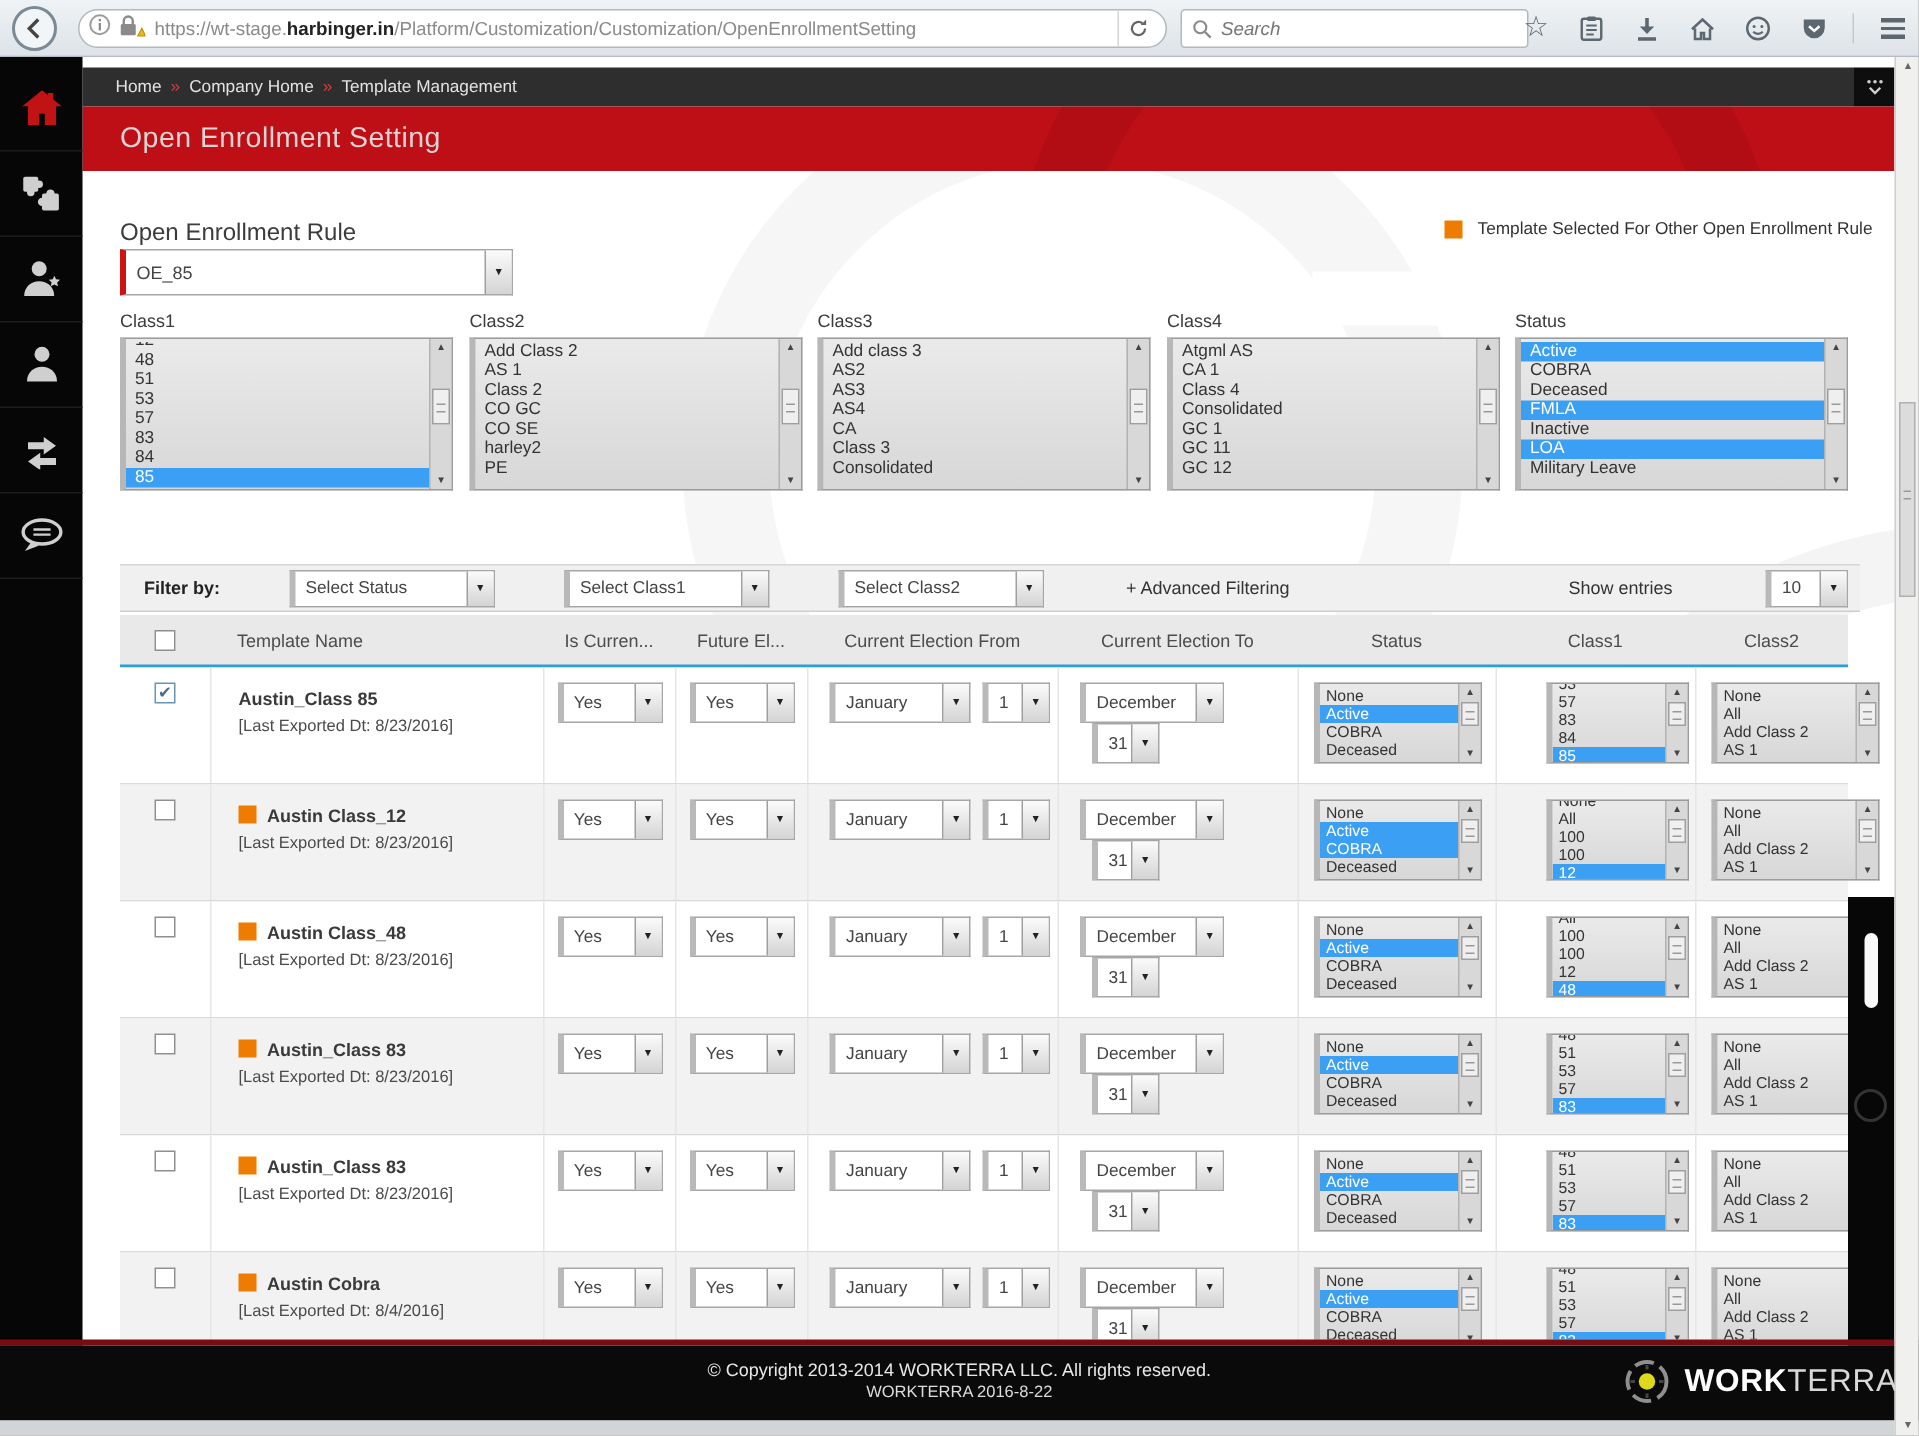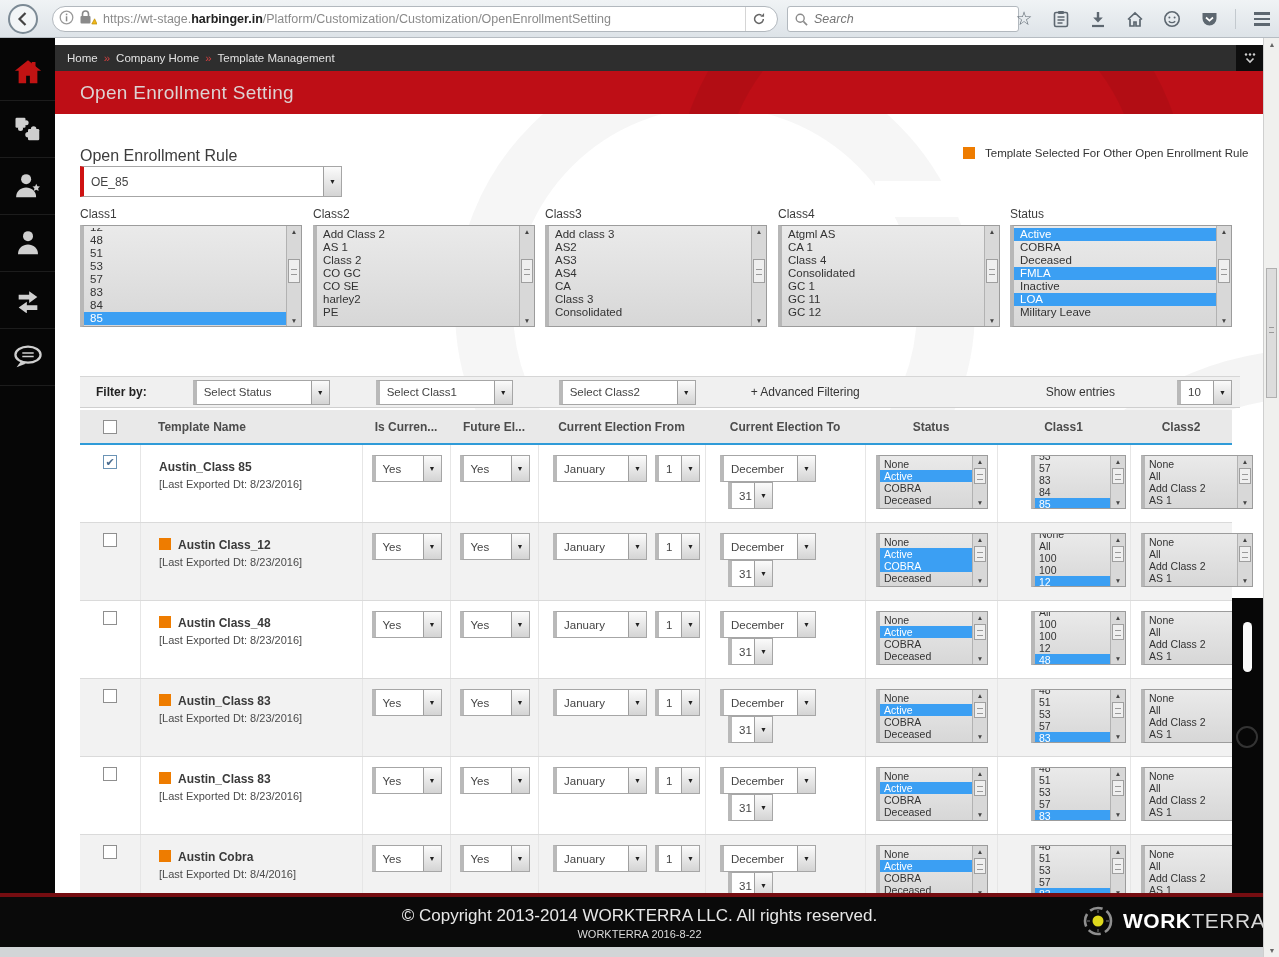--- a/index.html
+++ b/index.html
@@ -22,21 +22,21 @@
 .csep{width:1px;height:20px;background:#c3c9ce}
 .burger{display:flex;flex-direction:column;gap:3px}
 .burger span{display:block;width:16px;height:2.5px;background:#5d6770}
 
 
 .sidebar{position:absolute;left:0;top:38px;width:55px;height:859px;background:#060606;z-index:6}
 .side-item{height:57px;display:flex;align-items:center;justify-content:center;border-bottom:1px solid #1c1c1c}
 .sidebar .pad-top{height:6px}
 
 
-.bcbar{position:absolute;left:55px;top:45px;width:1181px;height:26px;background:#2e2e2e;display:flex;align-items:center;padding-left:12px;z-index:5}
+.bcbar{position:absolute;left:55px;top:45px;width:1181px;height:26px;background:#2e2e2e;display:flex;align-items:center;padding-left:22px;z-index:5}
 .bc-link{font-size:11.5px;color:#e2e2e2;cursor:pointer}
 .bc-sep{font-size:11.5px;color:#d14040;margin:0 6px}
 .bc-widget{position:absolute;left:1236px;top:45px;width:27px;height:26px;background:#0e0e0e;display:flex;align-items:center;justify-content:center;z-index:5}
 .banner{position:absolute;left:55px;top:71px;width:1208px;height:43px;background:#be0e16;z-index:5;display:flex;align-items:center;overflow:hidden}
 .banner::after{content:"";position:absolute;left:620px;top:-130px;width:420px;height:420px;border:46px solid rgba(0,0,0,.06);border-radius:50%}
 .banner-title{font-size:19px;color:#ddd3d3;margin-left:25px;letter-spacing:.3px}
 
 
 .content{position:absolute;left:55px;top:109px;width:1208px;height:784px;background:#fff;overflow:hidden;z-index:1}
 .wm1{position:absolute;left:400px;top:-60px;width:520px;height:520px;border:58px solid rgba(40,40,40,.045);border-radius:50%}
@@ -88,21 +88,21 @@
 .filter-label{font-weight:bold;font-size:12px;color:#222;margin-left:16px}
 .filterbar .bar-select{margin-left:46px}
 .adv-link{font-size:12px;color:#333;margin-left:55px;cursor:pointer}
 .spacer{flex:1}
 .show-entries-label{font-size:12px;color:#333}
 #show-entries-slot{margin-left:16px;margin-right:8px}
 
 
 .tbl{position:absolute;left:25px;top:301px;width:1152px;z-index:2}
 .thead{display:flex;height:35px;background:#e9e9e9;border-bottom:2px solid #2f9bd8;align-items:center}
-.th{font-weight:bold;font-size:12px;color:#4c4c4c;text-align:center}
+.th{font-weight:normal;font-size:12px;color:#4c4c4c;text-align:center}
 .th.name{text-align:left;padding-left:18px}
 .trow{display:flex;height:78px;border-bottom:1px solid #dadada;background:#fff}
 .trow.alt{background:#f2f2f2}
 .td{height:100%;border-left:1px solid #e6e6e6;padding-top:10px}
 .td:first-child{border-left:none}
 .td-check{display:flex;justify-content:center}
 .cb{width:14px;height:14px;border:1px solid #8f8f8f;background:#fff;font-size:11px;line-height:12px;text-align:center;color:#4a6c8f}
 .cb.checked{border-color:#6b93b5}
 .td-name{padding-left:18px;padding-top:12px}
 .flag{display:inline-block;width:12px;height:12px;background:#ee7c00;margin-right:7px;vertical-align:-1px}
@@ -123,21 +123,21 @@
 .vs-btn{position:absolute;left:0;width:16px;height:13px;font-size:7px;color:#666;text-align:center;line-height:13px}
 .vs-up{top:0}
 .vs-dn{bottom:0}
 .vs-thumb{position:absolute;left:2px;top:230px;width:11px;height:130px;background:#dcdcdc;border:1px solid #b0b0b0}
 .vs-thumb::after{content:"";display:block;margin:58px 2px 0;border-top:1px solid #999;border-bottom:1px solid #999;height:4px}
 
 
 .redline{position:absolute;left:0;top:893px;width:1279px;height:4px;background:#750d11;z-index:7}
 .footer{position:absolute;left:0;top:897px;width:1279px;height:50px;background:#0a0a0a;z-index:7}
 .copy{position:absolute;left:0;top:9px;width:1279px;text-align:center}
-.copy-line1{font-size:17px;color:#e8e8e8}
+.copy-line1{font-size:12px;color:#e8e8e8}
 .copy-line2{font-size:11px;color:#dcdcdc;margin-top:2px}
 .brand{position:absolute;left:1082px;top:8px;display:flex;align-items:center;gap:9px}
 .brand-text{font-size:21px;letter-spacing:.5px;color:#fff}
 .brand-work{font-weight:bold;color:#fff}
 .brand-terra{font-weight:normal;color:#d8d8d8}
 .bottomstrip{position:absolute;left:0;top:947px;width:1279px;height:10px;background:#d2d5d7;z-index:7}
 </style>
 </head>
 <body>
 

